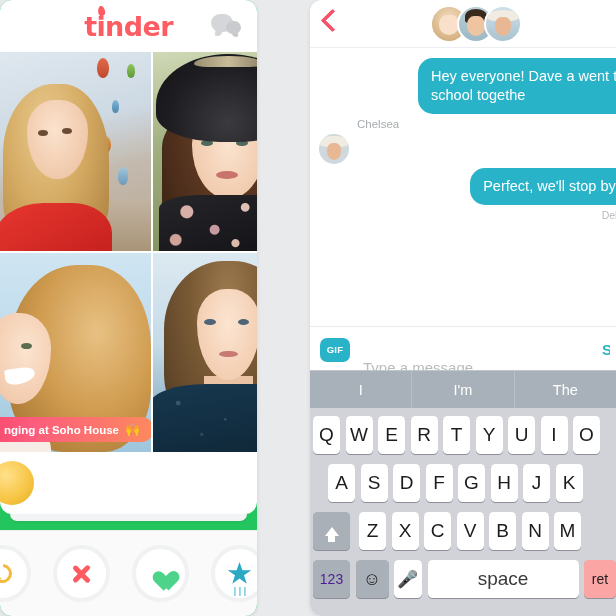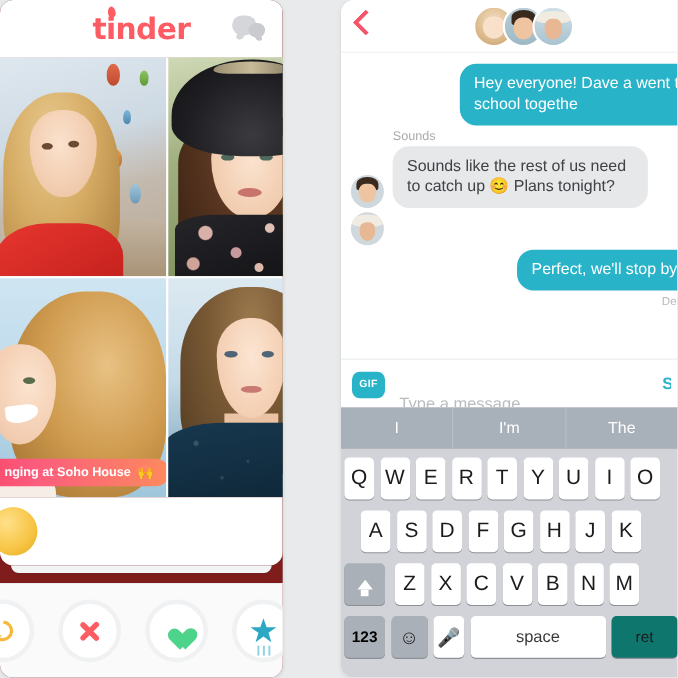--- a/index.html
+++ b/index.html
@@ -8,21 +8,21 @@
     overflow: hidden;
     background: #e9eaec;
     font-family: "Liberation Sans", sans-serif;
   }
   #root { position: relative; width: 616px; height: 616px; }
 
   
   .left-panel {
     position: absolute; left: 0; top: 0;
     width: 257px; height: 616px;
-    background: #7f1d1d;
+    background: #22c55e;
     border-radius: 12px;
     overflow: hidden;
     box-shadow: 0 1px 4px rgba(0,0,0,0.10);
   }
   .l-header {
     position: relative;
     height: 52px;
     background: #fff;
     display: flex; align-items: center; justify-content: center;
   }
@@ -550,30 +550,30 @@
     flex: 0 0 auto;
     font-family: "Liberation Sans", sans-serif;
   }
   .key.wide-sh {
     width: 37px;
     background: #aab0b8;
     margin-right: 9px;
   }
   .key.k123 {
     width: 37px; background: #aab0b8;
-    font-size: 14px; color: #000000; font-weight: bold;
+    font-size: 14px; color: #4c1d95;
   }
   .key.kemoji { width: 33px; background: #aab0b8; font-size: 18px; }
   .key.kmic { width: 28px; font-size: 17px; }
   .key.kspace {
     flex: 1 1 auto; width: auto;
-    font-size: 15px; color: #3a3a3c;
+    font-size: 19px; color: #3a3a3c;
   }
   .key.kreturn {
-    width: 60px; background: #0f766e;
+    width: 32px; background: #fca5a5;
     font-size: 14px; color: #1c1c1e;
     margin-right: 0;
   }
   .shift-arrow {
     width: 0; height: 0;
     border-left: 7px solid transparent;
     border-right: 7px solid transparent;
     border-bottom: 9px solid #fff;
     position: relative;
   }
@@ -688,25 +688,21 @@
 
     <div class="chat-area">
 
       <div class="msg-group">
         <div class="row out">
           <div class="bubble out first">Hey everyone! Dave a went to school togethe</div>
         </div>
       </div>
 
       <div class="msg-group">
-        <div class="sender-name">Sounds</div>
-        <div class="row">
-          <div class="row-avatar av-man"></div>
-          <div class="bubble in">Sounds like the rest of us need to catch up 😊 Plans tonight?</div>
-        </div>
+        <div class="sender-name">Chelsea</div>
       </div>
 
       <div class="msg-group">
         <div class="row">
           <div class="row-avatar av-hat"></div>
         </div>
       </div>
 
       <div class="msg-group">
         <div class="row out">

